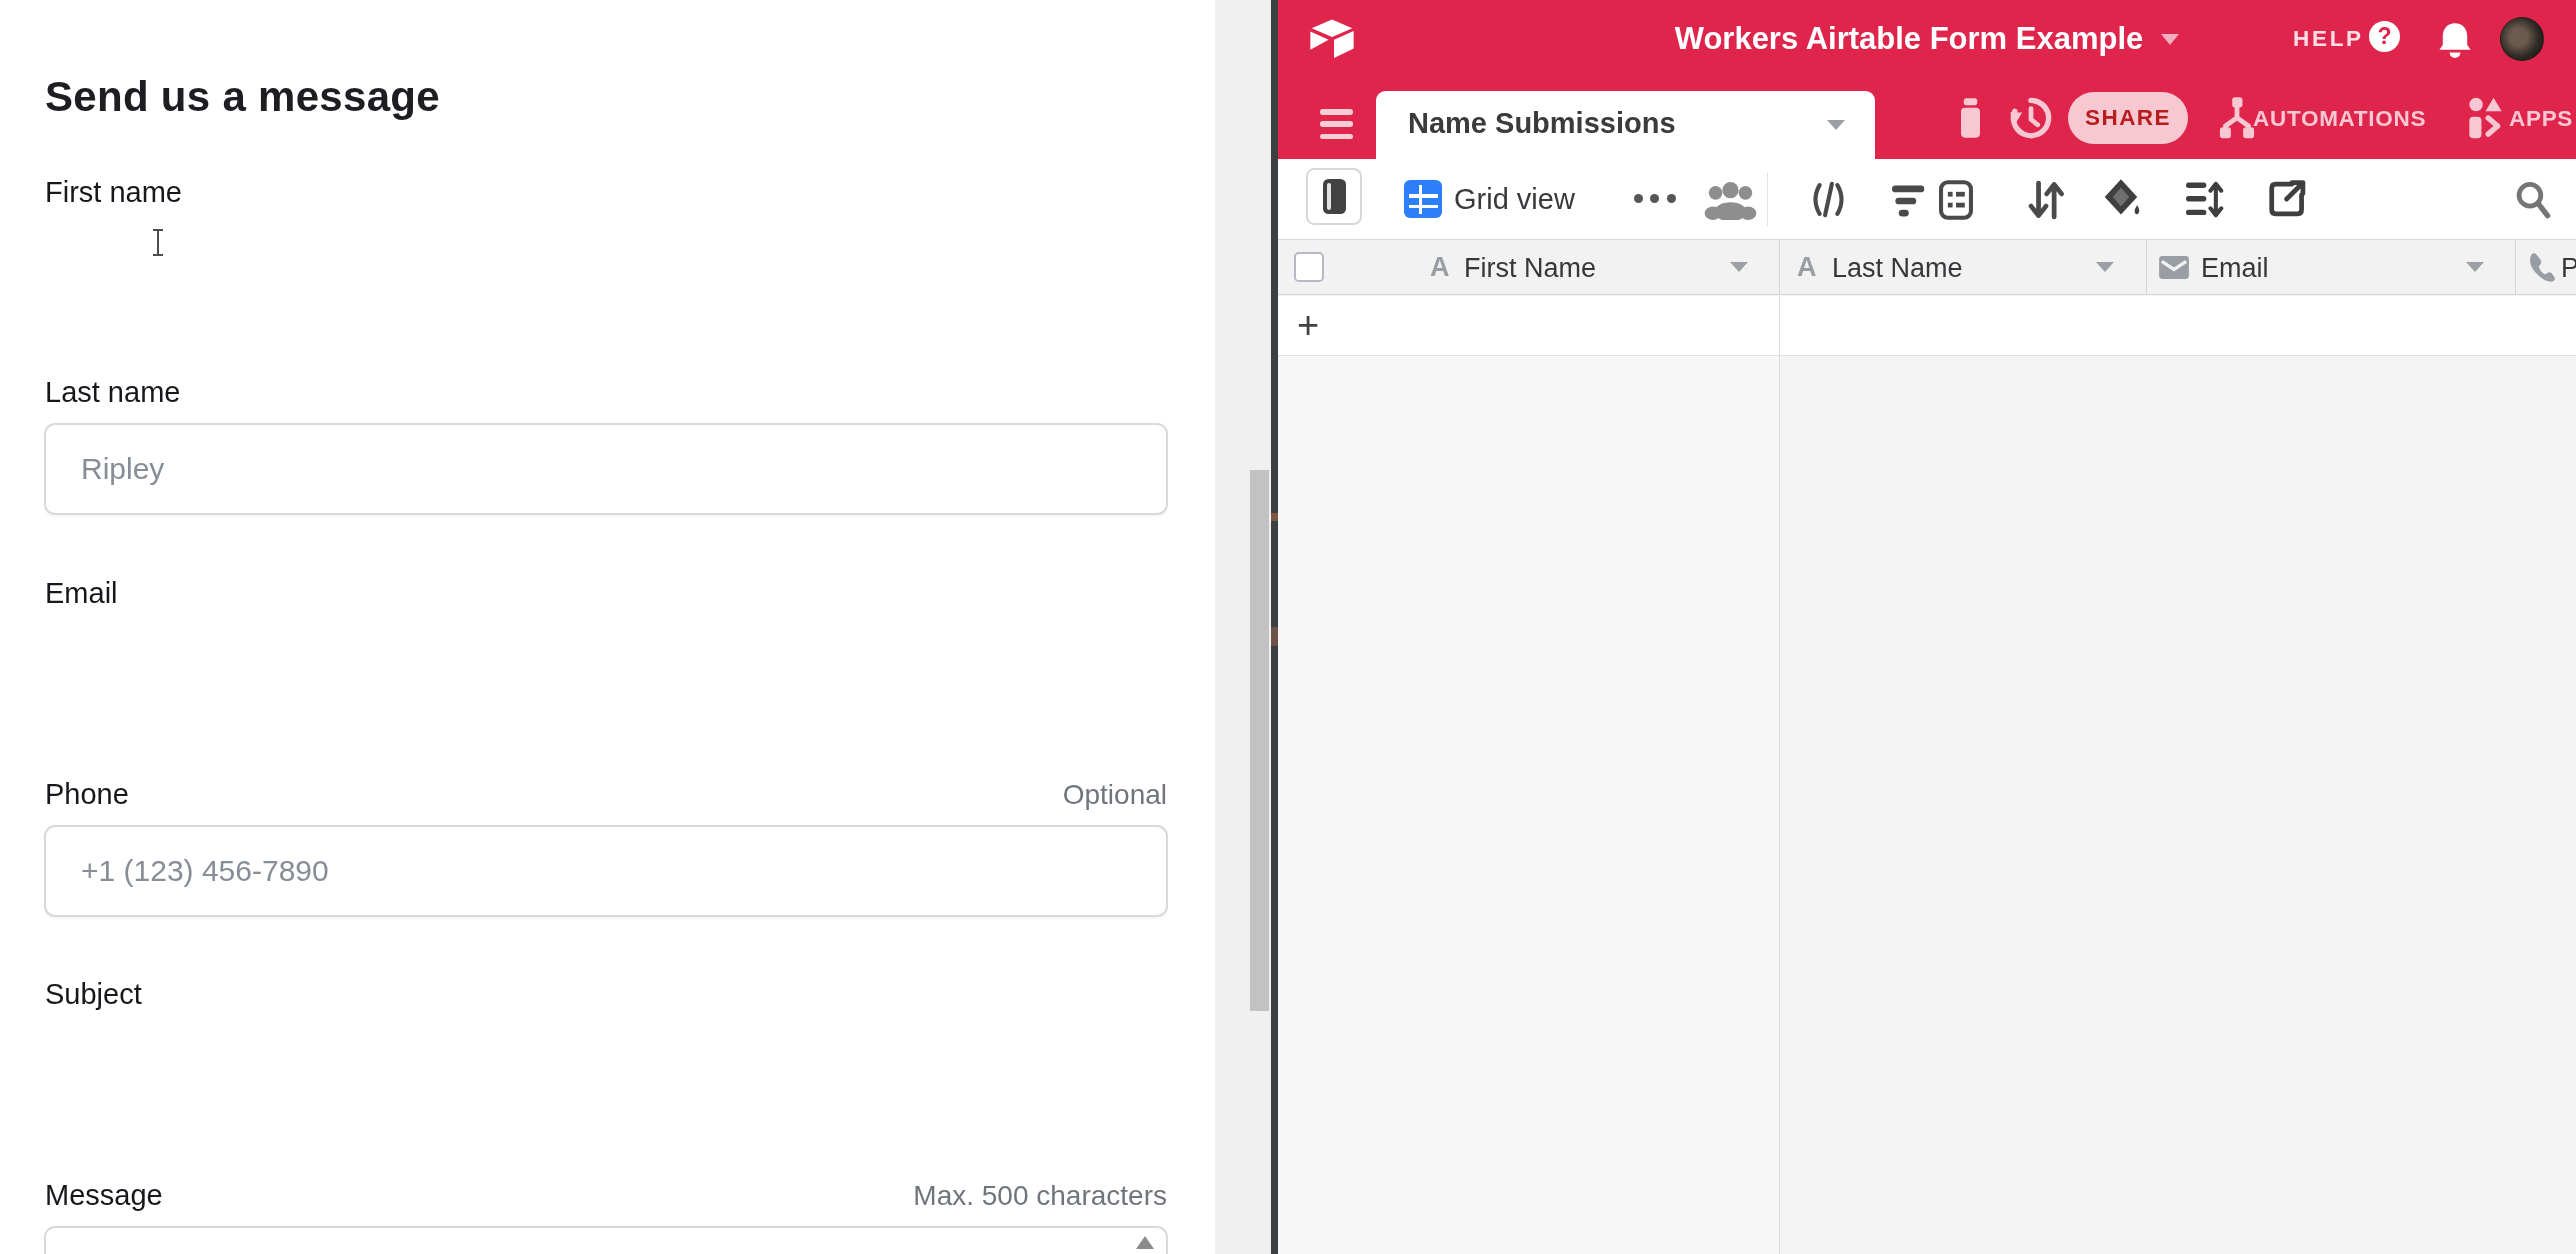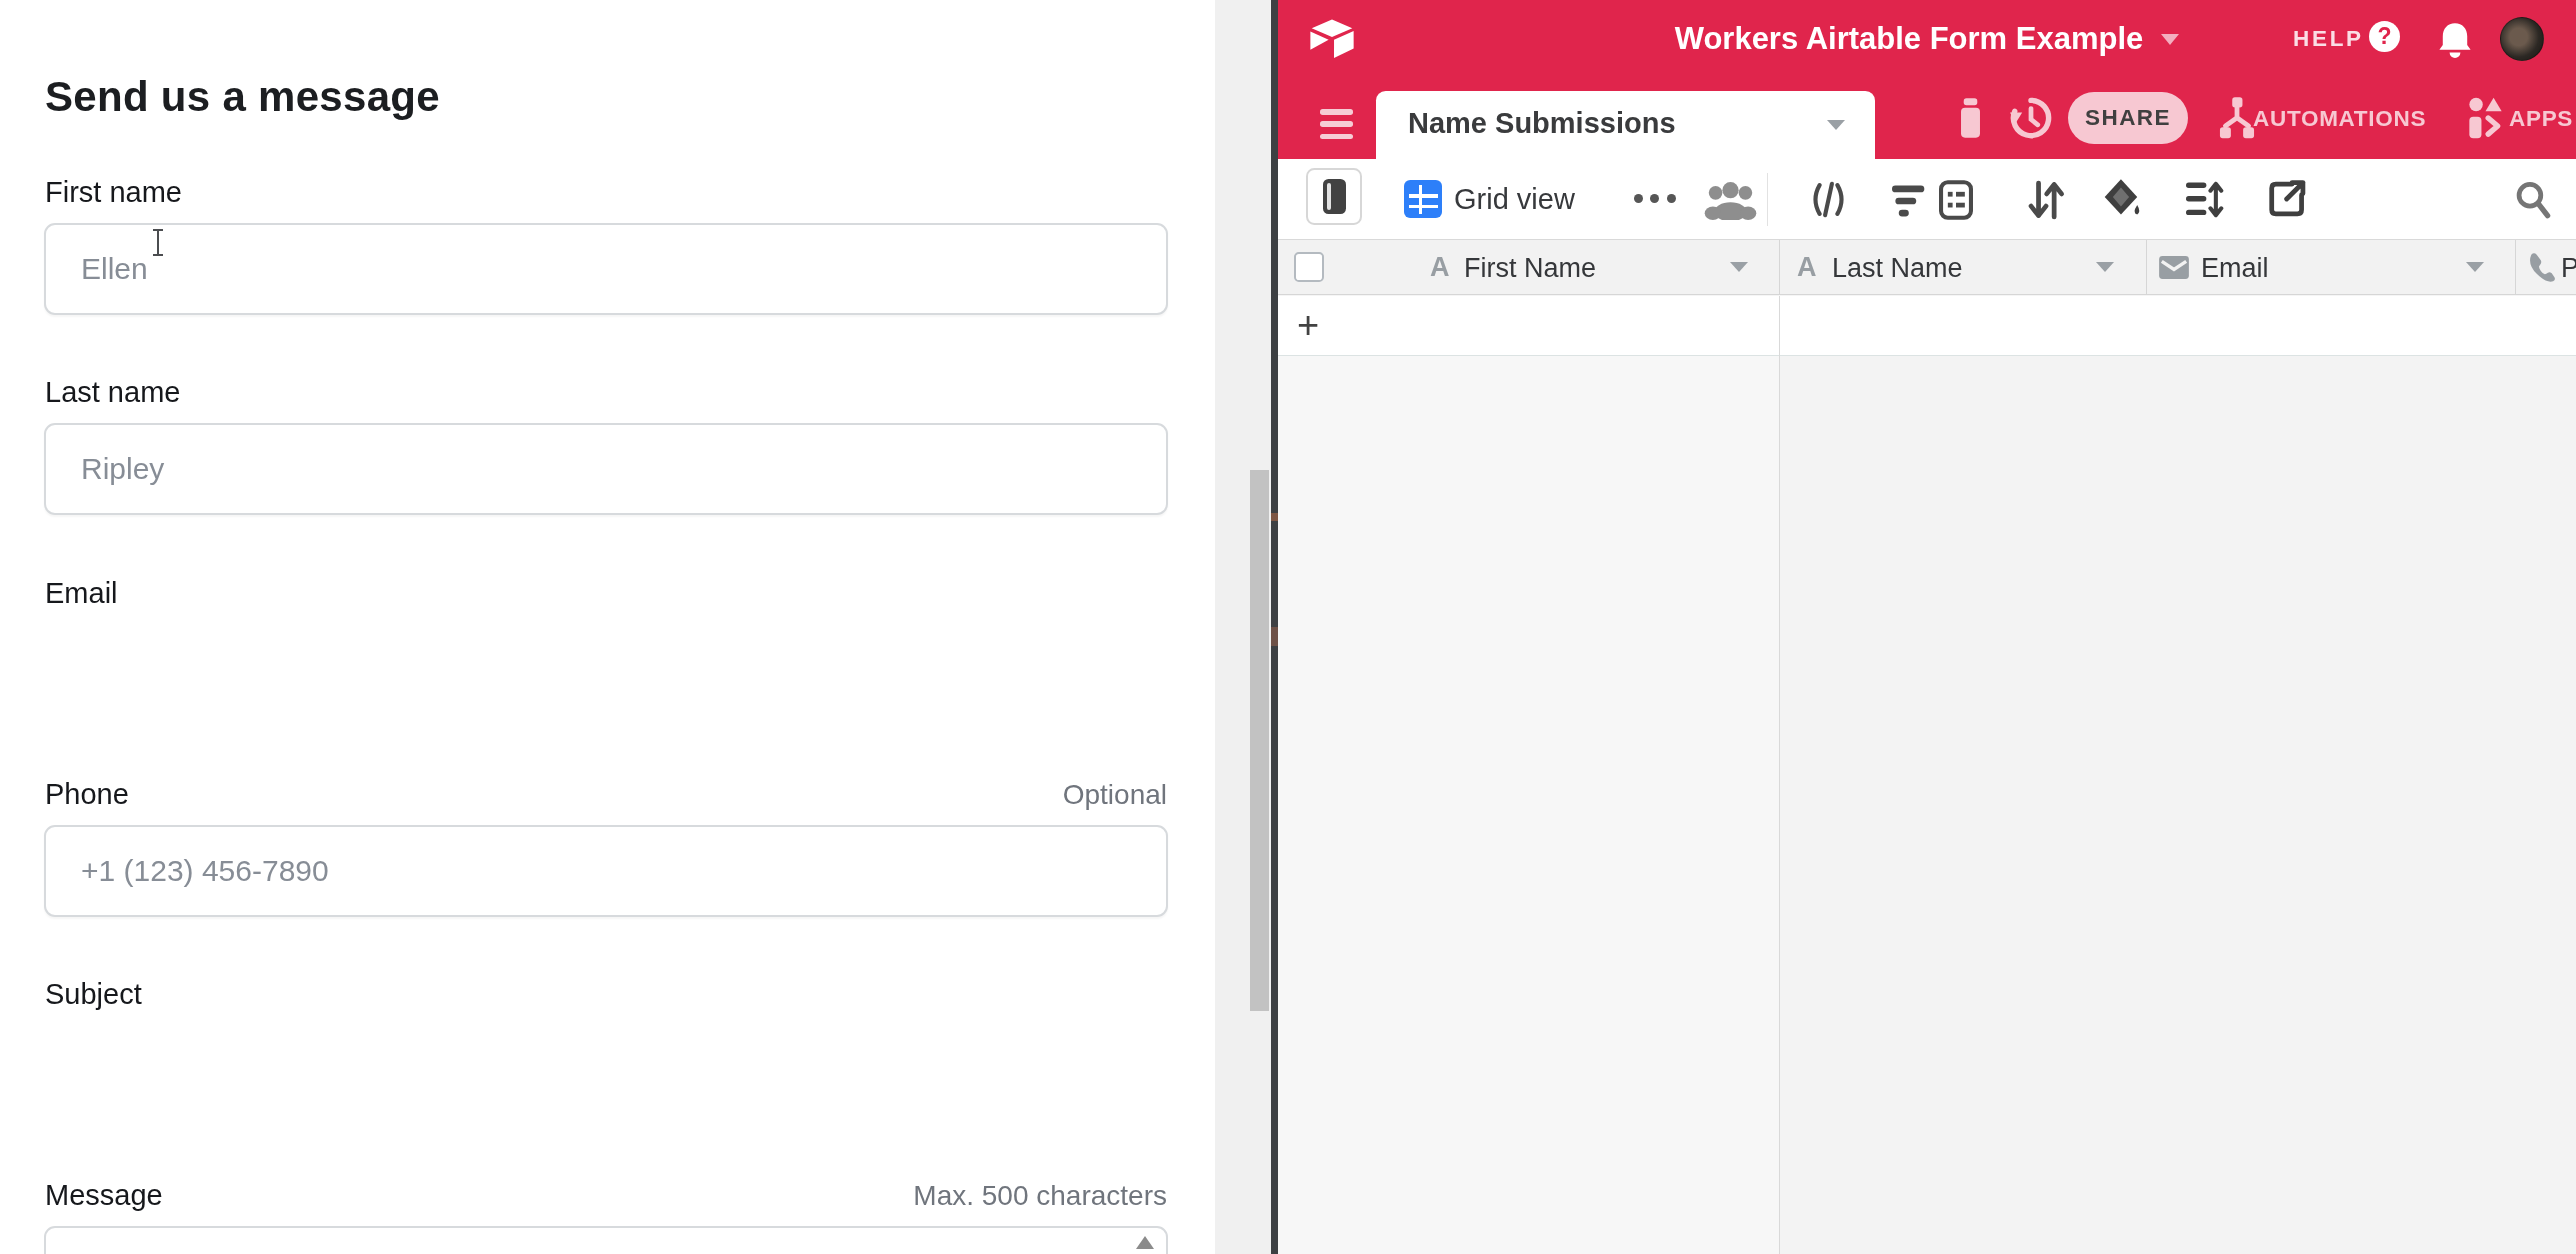--- a/index.html
+++ b/index.html
@@ -57,21 +57,21 @@
             background:radial-gradient(circle at 42% 45%, #6b5a4d 0 26%, #2c2824 60%, #17140f 100%);
             border:1.4px solid rgba(0,0,0,0.25); overflow:hidden; }
   .hamburger { position:absolute; left:42px; top:109px; width:33px; height:33px; }
   .hamburger i { position:absolute; left:0; width:33px; height:5.5px; border-radius:2.7px; background:#f6ccd5; display:block; }
   .table-tab { position:absolute; left:98px; top:91px; width:499px; height:68px; background:#fff;
                border-radius:9.6px 9.6px 0 0; }
   .table-tab-label { position:absolute; left:32px; top:16.4px; font-size:29px; font-weight:700; color:#3a3b3d; }
   .table-tab .caret { position:absolute; right:30px; top:29px; }
   .share-pill { position:absolute; left:790px; top:92px; width:120px; height:52px; border-radius:26px;
                 background:#f7c8d2; display:flex; align-items:center; justify-content:center; }
-  .share-pill span { font-size:22.5px; font-weight:700; letter-spacing:1.4px; color:#404040; }
+  .share-pill span { font-size:22.5px; font-weight:700; letter-spacing:1.4px; color:#b91c1c; }
   .bar2-label { position:absolute; top:106px; font-size:22.5px; font-weight:700; letter-spacing:0.7px; color:#f7c8d2; }
 
   .toolbar { position:absolute; left:0; top:159px; width:1298px; height:81px; background:#fff;
              border-bottom:1.4px solid #d9d9d9; }
   .toggle-btn { position:absolute; left:28px; top:9px; width:56px; height:57px; background:#fff;
                 border:2px solid #d7d7d7; border-radius:8.2px; display:flex; align-items:center; justify-content:center; }
   .toggle-glyph { width:23px; height:35px; background:#424242; border-radius:5.5px; position:relative; }
   .toggle-glyph:after { content:""; position:absolute; left:4.1px; top:4.1px; width:4.1px; height:27px; background:#fff; border-radius:2px; opacity:.85; }
   .gridview-icon { position:absolute; left:126px; top:21px; width:38px; height:38px; background:#2d7ff9; border-radius:6.1px; }
   .gridview-icon i { position:absolute; background:#fff; display:block; }
@@ -102,23 +102,20 @@
 </style>
 </head>
 <body>
 
 <div class="stage">
 
   <div class="abs form-panel">
     <div class="abs form-title">Send us a message</div>
 
     <div class="abs f-label" style="top:160px">First name</div>
-    <div class="abs input-box" style="top:207px">
-      <span class="input-text">Ellen</span>
-    </div>
     <div class="abs ibeam">
         <i class="v"></i>
         <i class="t"></i>
         <i class="b"></i>
       </div>
 
     <div class="abs f-label" style="top:360px">Last name</div>
     <div class="abs input-box" style="top:407px">
       <span class="input-text">Ripley</span>
     </div>

